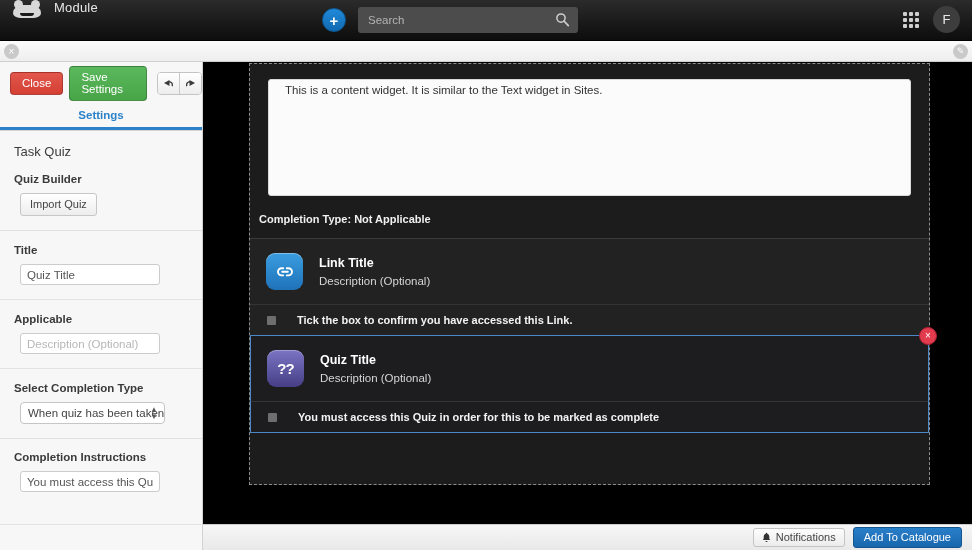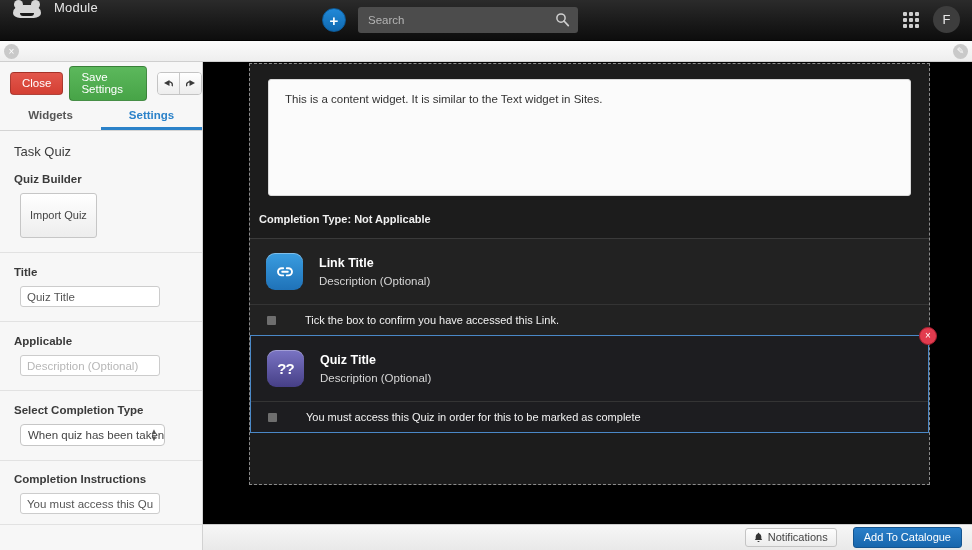--- a/index.html
+++ b/index.html
@@ -260,21 +260,21 @@
     color: #2e2e2e;
     margin-bottom: 14px;
   }
   .small-btn {
     display: inline-block;
     font-size: 11px;
     color: #444;
     background: linear-gradient(to bottom, #ffffff, #ededed);
     border: 1px solid #c6c6c6;
     border-radius: 3px;
-    padding: 16px 9px;
+    padding: 5px 9px;
     cursor: pointer;
     margin-left: 6px;
     line-height: 1;
   }
   .text-input {
     display: block;
     width: 140px;
     height: 21px;
     border: 1px solid #cccccc;
     border-radius: 3px;
@@ -335,21 +335,21 @@
     background: #1c1c1c;
     box-sizing: border-box;
   }
   .content-widget {
     margin: 15px 18px 0 18px;
     height: 117px;
     background: #fbfbfb;
     border: 1px solid #d9d9d9;
     border-radius: 3px;
     box-sizing: border-box;
-    padding: 13px 16px;
+    padding: 4px 16px;
     color: #333;
     font-size: 11.5px;
   }
   .completion-line {
     color: #f0f0f0;
     font-size: 11px;
     font-weight: bold;
     padding: 17px 0 13px 9px;
   }
   .widget-block {
@@ -410,22 +410,22 @@
   .chk {
     width: 9px; height: 9px;
     background: #6e6e6e;
     border-radius: 1px;
     flex: none;
     cursor: pointer;
   }
   .chk-label {
     color: #f2f2f2;
     font-size: 11px;
-    font-weight: normal;
-    margin-left: 29px;
+    font-weight: bold;
+    margin-left: 21px;
   }
   .delete-badge {
     position: absolute;
     right: -9px; top: -9px;
     width: 16px; height: 16px;
     border-radius: 50%;
     background: #e23b4e;
     border: 1px solid #a51f30;
     color: #fff;
     font-size: 10px;
@@ -440,21 +440,21 @@
   
   .bottombar {
     position: absolute;
     left: 203px; top: 524px;
     width: 769px; height: 26px;
     background: linear-gradient(to bottom, #f6f6f6, #e9e9e9);
     border-top: 1px solid #cdcdcd;
     display: flex;
     align-items: center;
     justify-content: flex-end;
-    gap: 16px;
+    gap: 8px;
     padding-right: 10px;
     box-sizing: border-box;
   }
   .notif-btn {
     display: flex;
     align-items: center;
     gap: 5px;
     font-size: 11px;
     color: #444;
     background: linear-gradient(to bottom, #fdfdfd, #ececec);
@@ -543,21 +543,20 @@
       <div class="btn-arrow">
         <svg width="13" height="11" viewBox="0 0 13 11">
           <path d="M5.5 2 L11 5 L5.5 8 Z" fill="#3a3a3a"></path>
           <path d="M6.5 3.2 C2.5 3 1.5 5.5 2.2 8.4 L3.4 7.9 C3 5.9 3.7 4.4 6.5 4.6 Z" fill="#3a3a3a"></path>
         </svg>
       </div>
     </div>
   </div>
 
   <div class="tabs">
-    <div class="tab">Widgets</div>
     <div class="tab active">Settings</div>
   </div>
 
   <div class="panel-section">
     <div class="section-title">Task Quiz</div>
     <div class="field-label">Quiz Builder</div>
     <div class="small-btn">Import Quiz</div>
   </div>
 
   <div class="panel-section">

